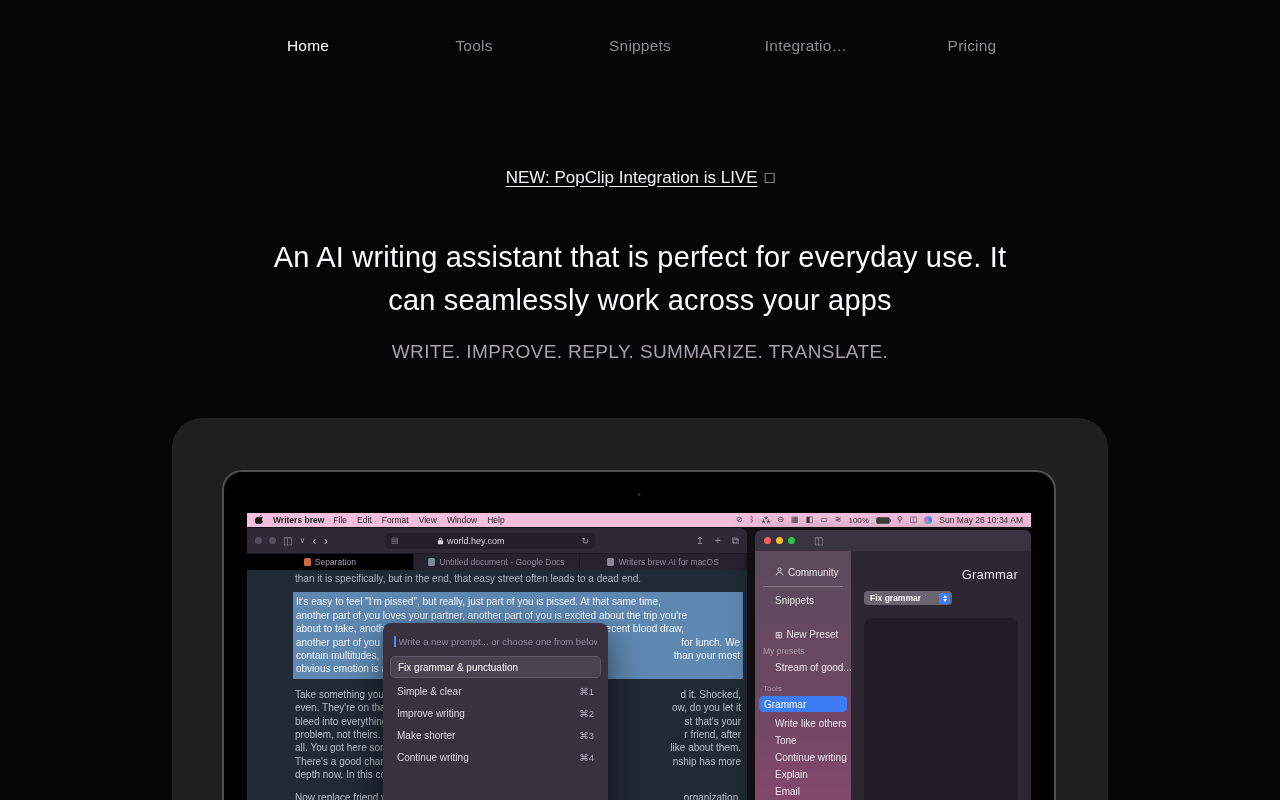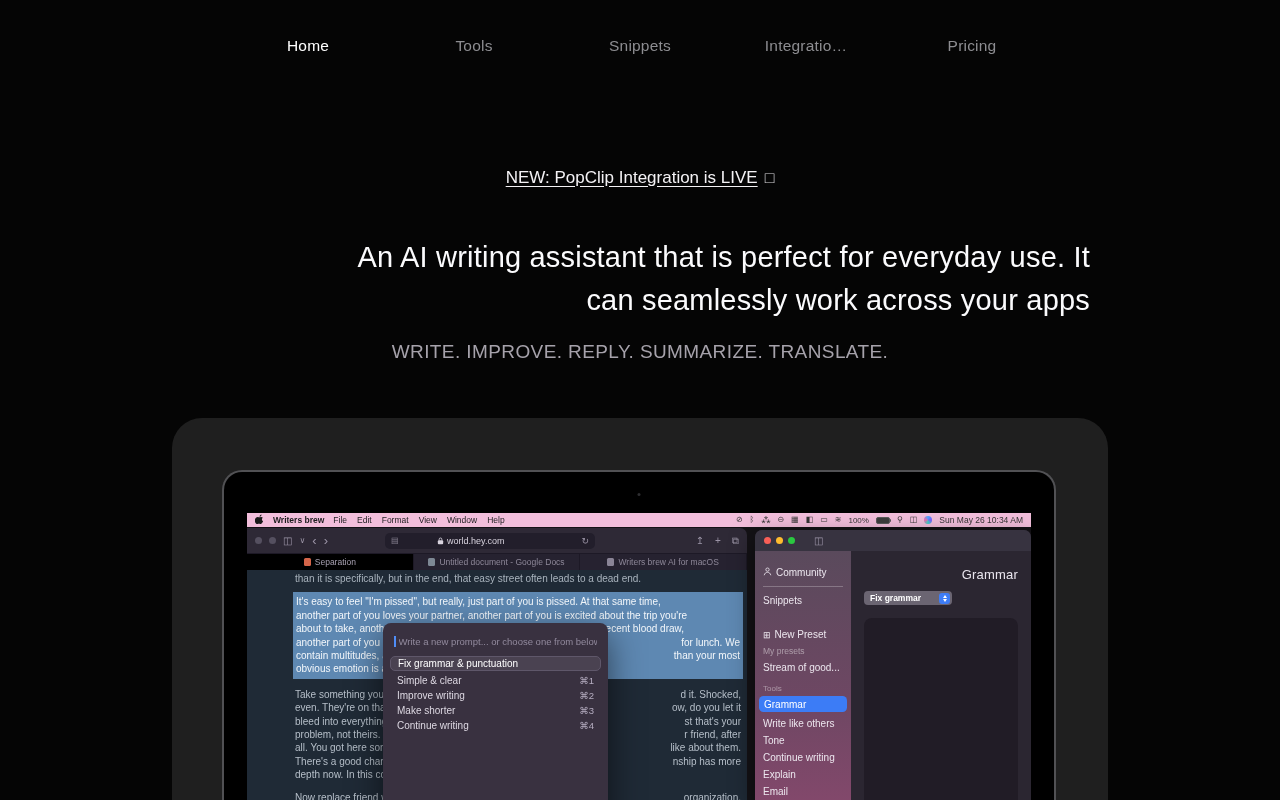--- a/index.html
+++ b/index.html
@@ -14,21 +14,21 @@
     cursor:pointer; letter-spacing:.2px; }
   .nav-item.active { color:#ffffff; font-weight:500; }
 
   
   .announce { position:absolute; top:168px; left:0; width:100%; text-align:center; }
   .announce a { color:#f4f2f5; font-size:17px; text-decoration:underline;
     text-underline-offset:3px; cursor:pointer; }
   .announce .tofu { color:#d9d7db; text-decoration:none; margin-left:7px; font-size:16px; }
 
   .headline { position:absolute; top:236px; left:50%; transform:translateX(-50%);
-    width:900px; text-align:right; font-size:29px; line-height:43px; font-weight:500;
+    width:900px; text-align:center; font-size:29px; line-height:43px; font-weight:500;
     color:#fbfbfd; letter-spacing:.2px; }
   .tagline { position:absolute; top:341px; left:0; width:100%; text-align:center;
     font-size:19px; color:#a6a2ab; letter-spacing:.4px; }
 
   
   .hero-card { position:absolute; left:172px; top:418px; width:936px; height:382px;
     background:#1f1f1f; border-radius:30px 30px 0 0; overflow:hidden; }
   .laptop { position:absolute; left:50px; top:52px; width:834px; height:330px;
     background:#000; border:2px solid #515154; border-bottom:none;
     border-radius:20px 20px 0 0; }
@@ -89,39 +89,39 @@
   .selection .dline { padding:0 1px; }
   .para { margin:9px 6px 0 48px; width:446px; color:#b6bfc9; }
 
   
   .popup { position:absolute; left:136px; top:96px; width:225px; height:210px;
     background:#393140; border-radius:8px; box-shadow:0 12px 34px rgba(0,0,0,.55);
     z-index:6; padding:0 7px; }
   .p-input { display:flex; align-items:center; padding:13px 4px 9px; cursor:text; }
   .caret { width:1.5px; height:11px; background:#4f8df7; margin-right:3px; flex:none; }
   .p-ph { font-size:9.5px; color:#928a9d; white-space:nowrap; overflow:hidden; }
-  .p-item { height:15px; display:flex; align-items:center; justify-content:space-between;
+  .p-item { height:22px; display:flex; align-items:center; justify-content:space-between;
     font-size:10px; color:#ddd8e2; padding:0 7px; cursor:pointer; }
   .p-item.highlighted { background:#4a4251; border:1px solid #5f576a; border-radius:5px;
     color:#fff; margin-bottom:2px; }
   .p-key { font-size:9.5px; color:#b5adc0; }
 
   
   .appwin { position:absolute; left:508px; top:3px; width:276px; height:270px;
     border-radius:7px 7px 0 0; overflow:hidden; display:flex; flex-direction:column;
     background:#2b2631; box-shadow:0 8px 24px rgba(0,0,0,.5); }
   .titlebar { height:21px; background:#373340; display:flex; align-items:center;
     padding:0 9px; gap:5px; flex:none; }
   .lt { width:7px; height:7px; border-radius:50%; cursor:pointer; }
   .lt.red{ background:#f95f57; } .lt.yellow{ background:#febc2e; } .lt.green{ background:#2ac840; }
   .tb-side { margin-left:14px; color:#9a93a6; font-size:10px; cursor:pointer; }
   .app-body { flex:1; display:flex; min-height:0; }
   .sidebar { width:96px; flex:none; background:linear-gradient(180deg,#5a4a5c,#6e4763 60%,#82486b);
     padding:10px 8px; font-size:10px; color:#ece6ee; overflow:hidden; }
-  .sb-item { display:flex; align-items:center; gap:4px; margin:6px 0; cursor:pointer;
+  .sb-item { display:flex; align-items:center; gap:4px; margin:6px 12px; cursor:pointer;
     white-space:nowrap; }
   .sb-item svg { flex:none; }
   .t-divider { height:1px; background:rgba(255,255,255,.25); margin:8px 0; cursor:default; }
   .t-spacer { height:11px; cursor:default; }
   .t-header { font-size:8px; color:rgba(255,255,255,.42); margin:11px 0 3px; cursor:default; }
   .t-subitem { font-size:8.5px; color:rgba(255,255,255,.45); margin:5px 0; }
   .sb-item.selected { background:#3c7cf6; border-radius:4.5px; padding:2.5px 5px;
     margin:3px -4px; color:#fff; }
   .sb-plus { font-size:9px; }
 

